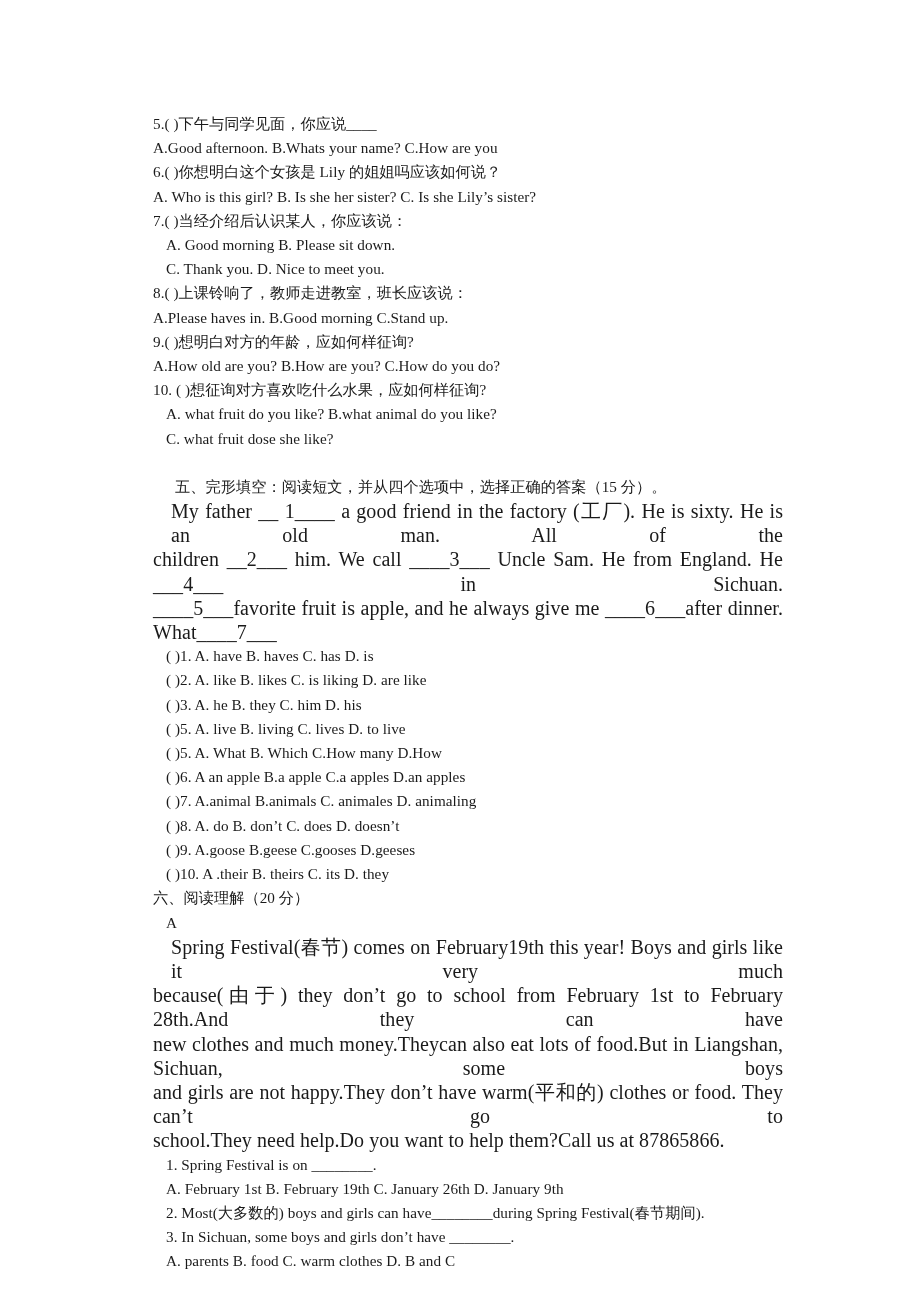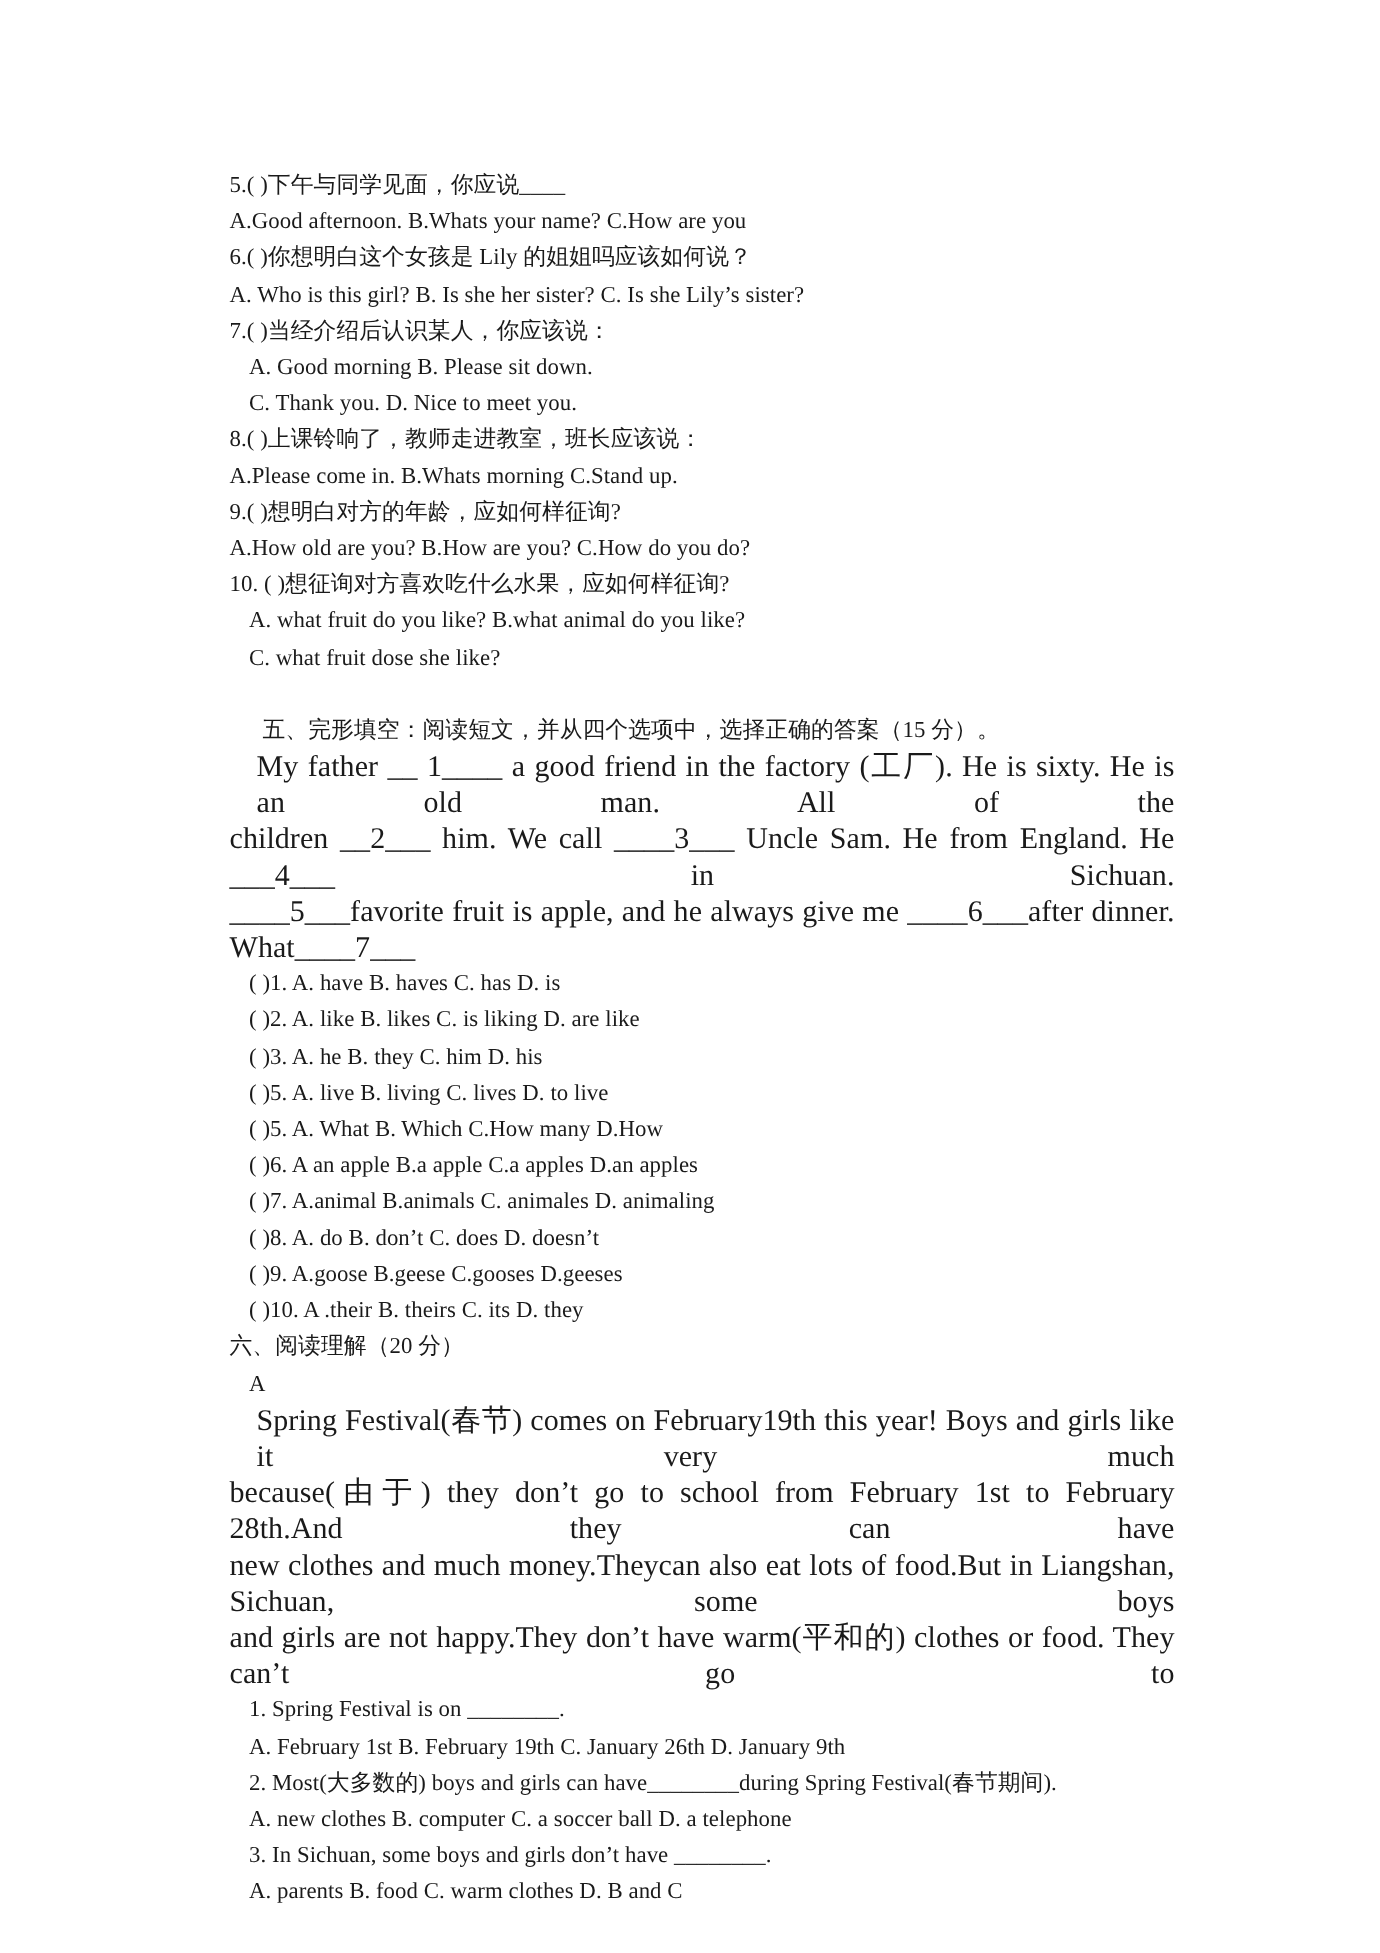--- a/index.html
+++ b/index.html
@@ -68,21 +68,21 @@
 
     <div>
       <div class="line">5.( )下午与同学见面，你应说____</div>
       <div class="line">A.Good afternoon. B.Whats your name? C.How are you</div>
       <div class="line">6.( )你想明白这个女孩是 Lily 的姐姐吗应该如何说？</div>
       <div class="line">A. Who is this girl? B. Is she her sister? C. Is she Lily’s sister?</div>
       <div class="line">7.( )当经介绍后认识某人，你应该说：</div>
       <div class="line indent-sm">A. Good morning B. Please sit down.</div>
       <div class="line indent-sm">C. Thank you. D. Nice to meet you.</div>
       <div class="line">8.( )上课铃响了，教师走进教室，班长应该说：</div>
-      <div class="line">A.Please come in. B.Whats morning C.Stand up.</div>
+      <div class="line">A.Please haves in. B.Good morning C.Stand up.</div>
       <div class="line">9.( )想明白对方的年龄，应如何样征询?</div>
       <div class="line">A.How old are you? B.How are you? C.How do you do?</div>
       <div class="line">10. ( )想征询对方喜欢吃什么水果，应如何样征询?</div>
       <div class="line indent-sm">A. what fruit do you like? B.what animal do you like?</div>
       <div class="line indent-sm">C. what fruit dose she like?</div>
     </div>
 
     <div class="gap"></div>
 
     <div>
@@ -103,23 +103,23 @@
       <div class="line indent-sm">( )10. A .their B. theirs C. its D. they</div>
     </div>
 
     <div>
       <div class="line">六、阅读理解（20 分）</div>
       <div class="line indent-sm">A</div>
       <div class="just indent-md">Spring Festival(春节) comes on February19th this year! Boys and girls like it very much</div>
       <div class="just">because(由于) they don’t go to school from February 1st to February 28th.And they can have</div>
       <div class="just">new clothes and much money.Theycan also eat lots of food.But in Liangshan, Sichuan, some boys</div>
       <div class="just">and girls are not happy.They don’t have warm(平和的) clothes or food. They can’t go to</div>
+      <div class="just just-last">school.They need help.Do you want to help them?Call us at 87865866.</div>
 
       <div class="line indent-sm">1. Spring Festival is on ________.</div>
       <div class="line indent-sm">A. February 1st B. February 19th C. January 26th D. January 9th</div>
       <div class="line indent-sm">2. Most(大多数的) boys and girls can have________during Spring Festival(春节期间).</div>
-      <div class="line indent-sm">A. new clothes B. computer C. a soccer ball D. a telephone</div>
       <div class="line indent-sm">3. In Sichuan, some boys and girls don’t have ________.</div>
       <div class="line indent-sm">A. parents B. food C. warm clothes D. B and C</div>
     </div>
 
   </div>
 </div>
 
 </body></html>

